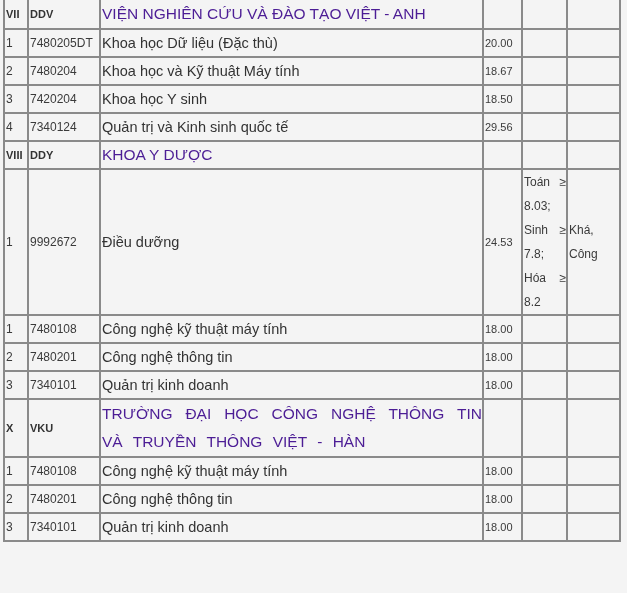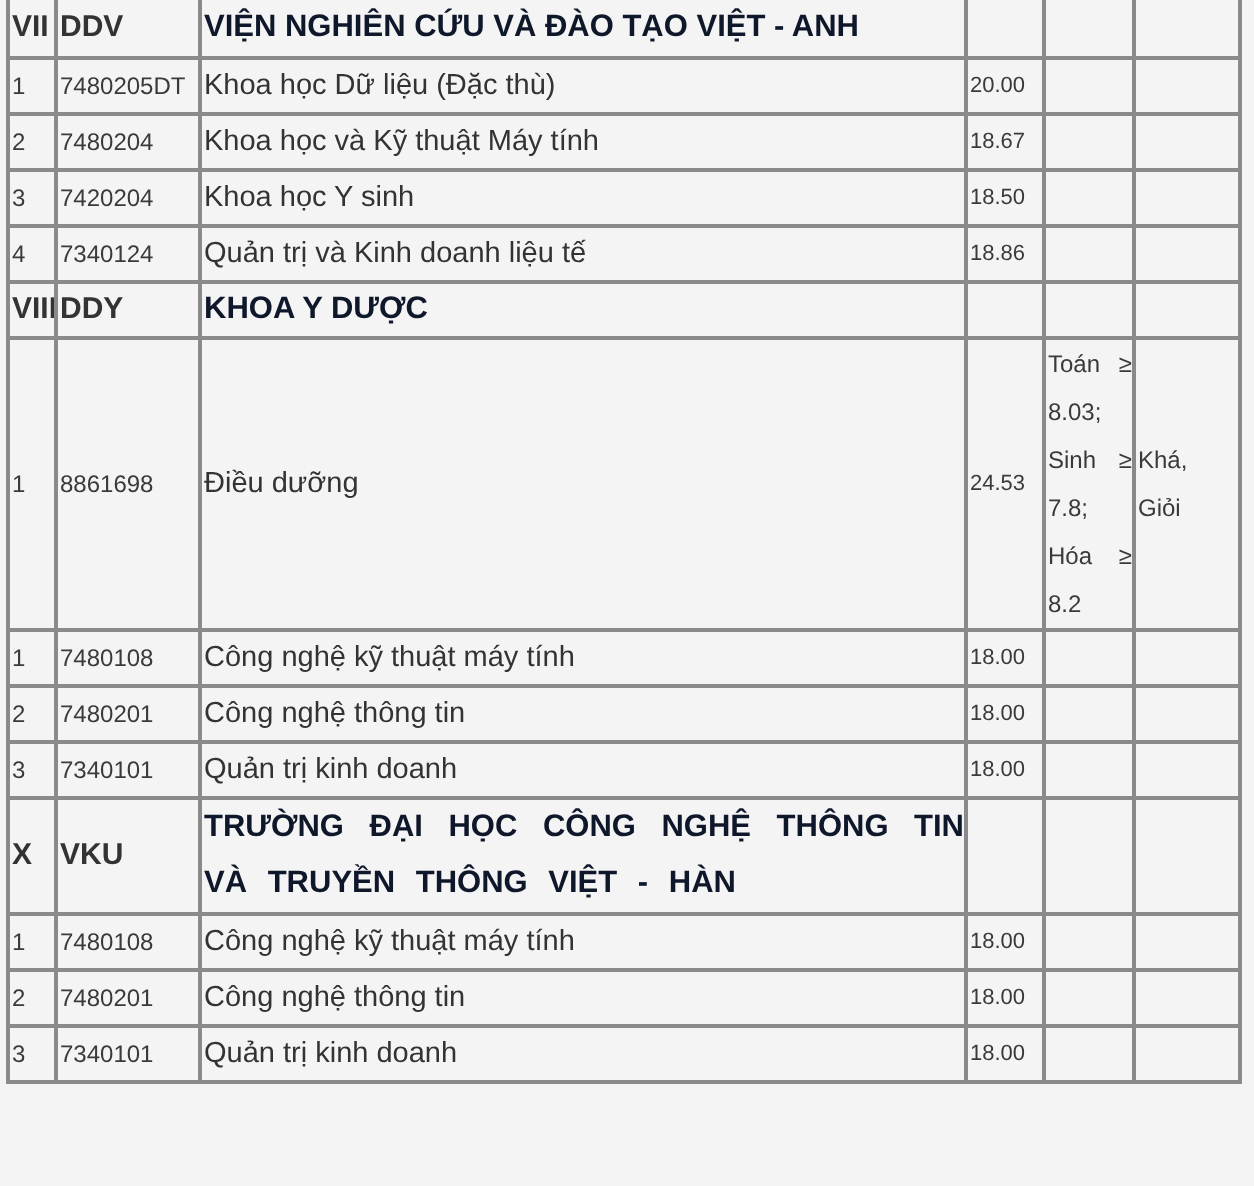--- a/index.html
+++ b/index.html
@@ -19,22 +19,22 @@
     border: 2px solid #8a8a8a;
     padding: 0 0 0 1px;
     vertical-align: middle;
     font-size: 12px;
     line-height: 24px;
     height: 26px;
     color: #3a3a3a;
     overflow: hidden;
   }
   td.name { font-size: 14.5px; padding-left: 1px; color: #333; }
-  td.sec { font-weight: bold; font-size: 15px; color: #333; }
-  td.sec-name { font-weight: bold; font-size: 15.5px; color: #0f172a; }
+  td.sec { font-weight: bold; font-size: 11px; color: #333; }
+  td.sec-name { font-weight: normal; font-size: 15.5px; color: #4c1d95; }
   td.sec-name.wrap { line-height: 28px; text-align: justify; text-align-last: left; word-spacing: 6px; padding-top: 0; }
   td.score { font-size: 11px; }
   td.sub { font-size: 12px; line-height: 24px; vertical-align: middle; margin-left: 32px; }
   .req-line { display: flex; justify-content: space-between; }
   tr.tall td { height: 138px; }
   tr.two td { height: 56px; }
 </style>
 </head>
 <body>
 
@@ -77,37 +77,37 @@
       <td>3</td>
       <td>7420204</td>
       <td class="name">Khoa học Y sinh</td>
       <td class="score">18.50</td>
       <td></td>
       <td></td>
     </tr>
     <tr>
       <td>4</td>
       <td>7340124</td>
-      <td class="name">Quản trị và Kinh doanh liệu tế</td>
-      <td class="score">18.86</td>
+      <td class="name">Quản trị và Kinh sinh quốc tế</td>
+      <td class="score">29.56</td>
       <td></td>
       <td></td>
     </tr>
 
     <tr>
       <td class="sec">VIII</td>
       <td class="sec">DDY</td>
       <td class="sec-name">KHOA Y DƯỢC</td>
       <td></td>
       <td></td>
       <td></td>
     </tr>
     <tr class="tall">
       <td>1</td>
-      <td>8861698</td>
+      <td>9992672</td>
       <td class="name">Điều dưỡng</td>
       <td class="score">24.53</td>
       <td class="sub">
         <div class="req-line">
             <span>Toán</span>
             <span>≥</span>
           </div>
         <div class="req-line">
             <span>8.03;</span>
             <span></span>
@@ -124,21 +124,21 @@
             <span>Hóa</span>
             <span>≥</span>
           </div>
         <div class="req-line">
             <span>8.2</span>
             <span></span>
           </div>
       </td>
       <td class="sub">
         <div>Khá,</div>
-        <div>Giỏi</div>
+        <div>Công</div>
       </td>
     </tr>
 
     <tr>
       <td>1</td>
       <td>7480108</td>
       <td class="name">Công nghệ kỹ thuật máy tính</td>
       <td class="score">18.00</td>
       <td></td>
       <td></td>

